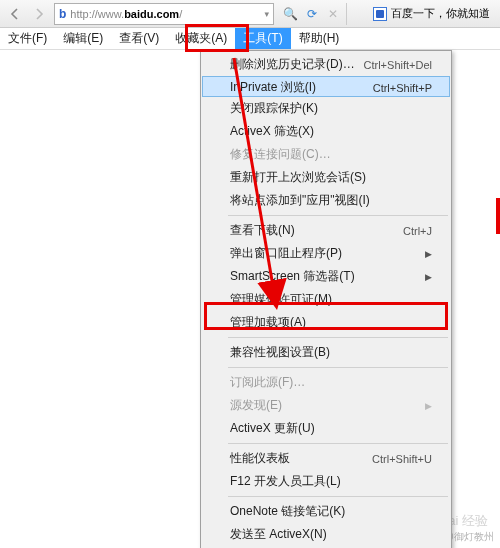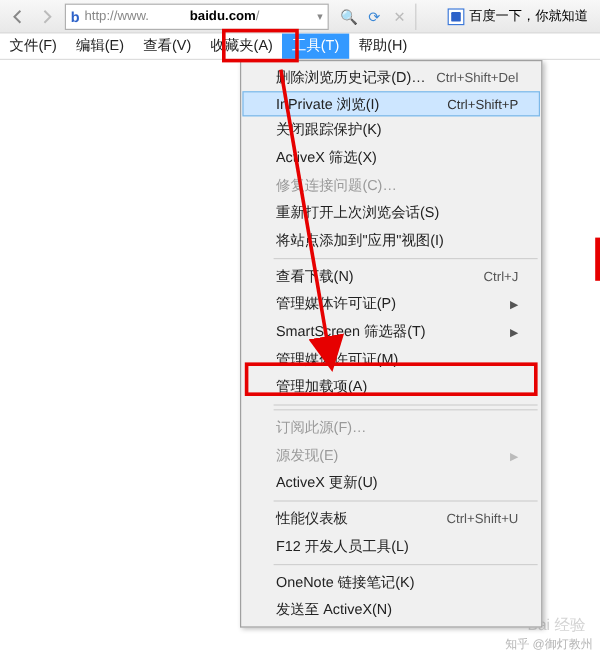--- a/index.html
+++ b/index.html
@@ -6,21 +6,21 @@
   body { width: 500px; height: 548px; background: #fff; overflow: hidden; position: relative; }
   
   .navbar { height: 28px; background: linear-gradient(#f8f8f8, #e8e8e8); border-bottom: 1px solid #ccc; display: flex; align-items: center; padding: 0 4px; gap: 4px; }
   .nav-arrows { display: flex; gap: 2px; }
   .nav-btn { width: 22px; height: 22px; display: flex; align-items: center; justify-content: center; color: #999; font-size: 13px; }
   
   .url-bar { flex: 1; display: flex; align-items: center; background: #fff; border: 1px solid #b0b0b0; height: 22px; padding: 0 4px; font-size: 11px; color: #555; gap: 4px; }
   .url-bar .prefix-b { color: #2d62c9; font-weight: bold; font-size: 12px; }
   .url-bar .url-text { flex: 1; white-space: nowrap; overflow: hidden; }
   .url-bar .url-http { color: #888; }
-  .url-bar .url-domain { color: #000; font-weight: 600; margin-left: 34px; }
+  .url-bar .url-domain { color: #000; font-weight: 600; }
   .url-bar .url-rest { color: #888; }
   
   .nav-icons { display: flex; align-items: center; gap: 3px; padding-left: 4px; }
   .icon-btn { width: 18px; height: 18px; display: flex; align-items: center; justify-content: center; font-size: 12px; color: #555; }
   
   .tab-strip { display: flex; align-items: center; height: 22px; padding-left: 20px; border-left: 1px solid #ccc; }
   .tab { display: flex; align-items: center; gap: 4px; font-size: 11px; padding: 0 6px; }
   .tab-favicon { width: 14px; height: 14px; background: #fff; border: 1px solid #3c78d8; position: relative; }
   .tab-favicon::after { content: ""; position: absolute; inset: 2px; background: #2d62c9; border-radius: 1px; }
   
@@ -107,30 +107,31 @@
   <div class="dd-item">ActiveX 筛选(X)</div>
   <div class="dd-item disabled">修复连接问题(C)…</div>
   <div class="dd-item">重新打开上次浏览会话(S)</div>
   <div class="dd-item">将站点添加到"应用"视图(I)</div>
   <div class="dd-sep"></div>
   <div class="dd-item">
     <span>查看下载(N)</span>
     <span class="shortcut">Ctrl+J</span>
   </div>
   <div class="dd-item">
-    <span>管理媒体许可证(P)</span>
+    <span>弹出窗口阻止程序(P)</span>
     <span class="dd-arrow">▶</span>
   </div>
   <div class="dd-item">
     <span>SmartScreen 筛选器(T)</span>
     <span class="dd-arrow">▶</span>
   </div>
   <div class="dd-item">管理媒体许可证(M)</div>
   <div class="dd-item">管理加载项(A)</div>
   <div class="dd-sep"></div>
+  <div class="dd-item">兼容性视图设置(B)</div>
   <div class="dd-sep"></div>
   <div class="dd-item disabled">订阅此源(F)…</div>
   <div class="dd-item disabled">
     <span>源发现(E)</span>
     <span class="dd-arrow" style="color:#bbb;">▶</span>
   </div>
   <div class="dd-item">ActiveX 更新(U)</div>
   <div class="dd-sep"></div>
   <div class="dd-item">
     <span>性能仪表板</span>

